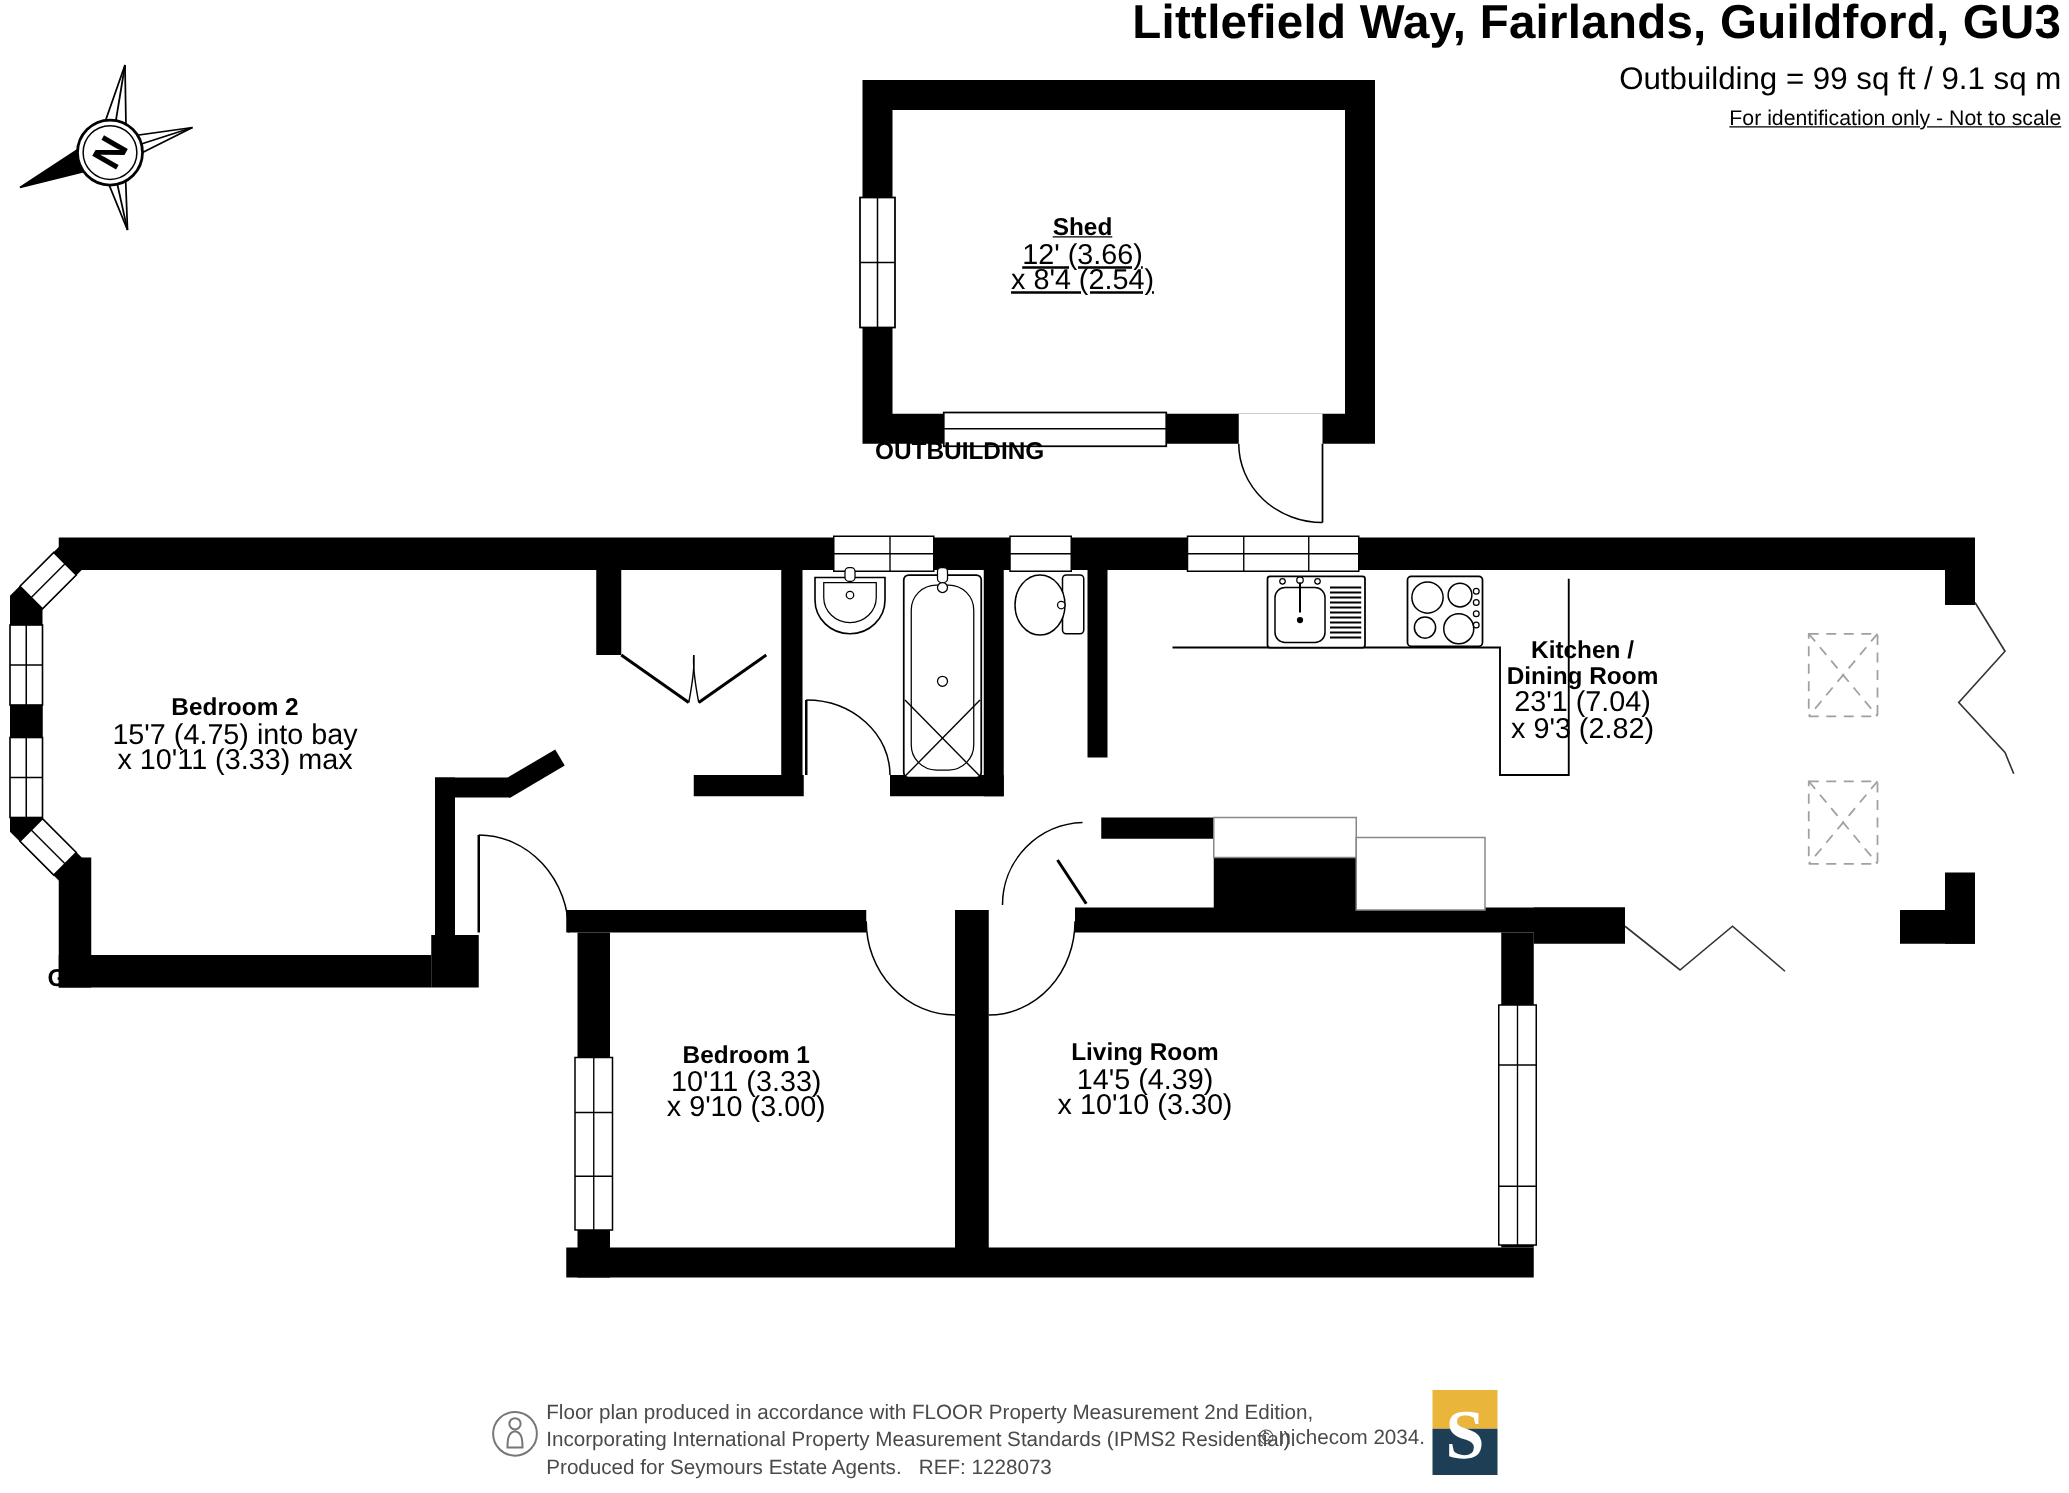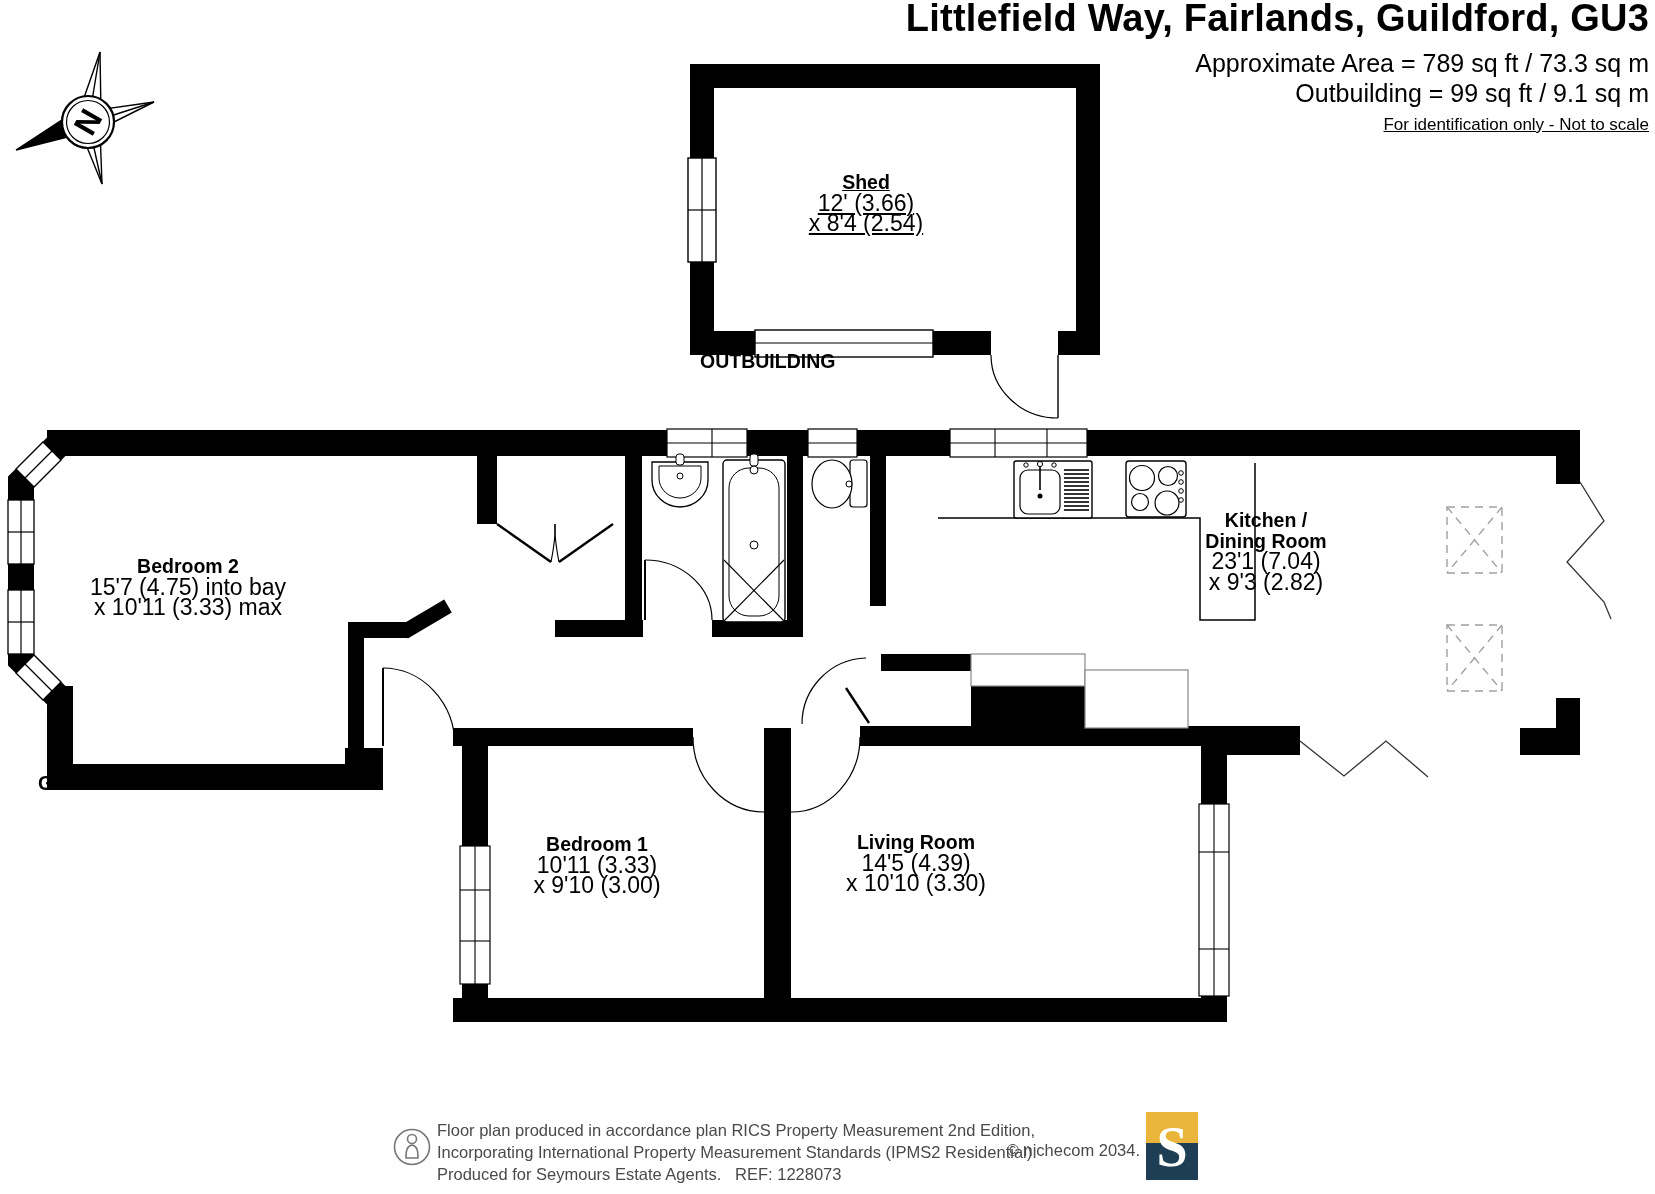--- a/index.html
+++ b/index.html
@@ -261,21 +261,20 @@
     <g>
       <rect x="1146" y="1112" width="52" height="31" fill="#e9b63b"></rect>
       <rect x="1146" y="1143" width="52" height="37" fill="#1d3e54"></rect>
       <text x="1172" y="1166" text-anchor="middle" font-family="Liberation Serif, serif" font-size="56" font-weight="bold" fill="#ffffff">S</text>
     </g>
   </svg>
 
   <div id="header">
     <div class="h-title">Littlefield Way, Fairlands, Guildford, GU3</div>
     <div class="h-area-block">
-      <div class="h-area">Approximate Area = 789 sq ft / 73.3 sq m</div>
       <div class="h-area">Outbuilding = 99 sq ft / 9.1 sq m</div>
     </div>
     <div class="h-disc">For identification only - Not to scale</div>
   </div>
 
   <div class="room-label" style="left:716px;top:172px;width:300px;text-decoration:underline;">
     <div class="rname">Shed</div>
     <div class="rdim">12' (3.66)</div>
     <div class="rdim">x 8'4 (2.54)</div>
   </div>
@@ -303,19 +302,19 @@
     <div class="rdim">x 9'10 (3.00)</div>
   </div>
 
   <div class="room-label" style="left:766px;top:832px;width:300px;">
     <div class="rname">Living Room</div>
     <div class="rdim">14'5 (4.39)</div>
     <div class="rdim">x 10'10 (3.30)</div>
   </div>
 
   <div id="footer-note">
-    <div class="f-line">Floor plan produced in accordance plan RICS Property Measurement 2nd Edition,</div>
+    <div class="f-line">Floor plan produced in accordance with FLOOR Property Measurement 2nd Edition,</div>
     <div class="f-line">Incorporating International Property Measurement Standards (IPMS2 Residential).</div>
     <div class="f-line">Produced for Seymours Estate Agents.   REF: 1228073</div>
   </div>
   <div id="copyright">© nichecom 2034.</div>
 
 </div>
 
 </body></html>

